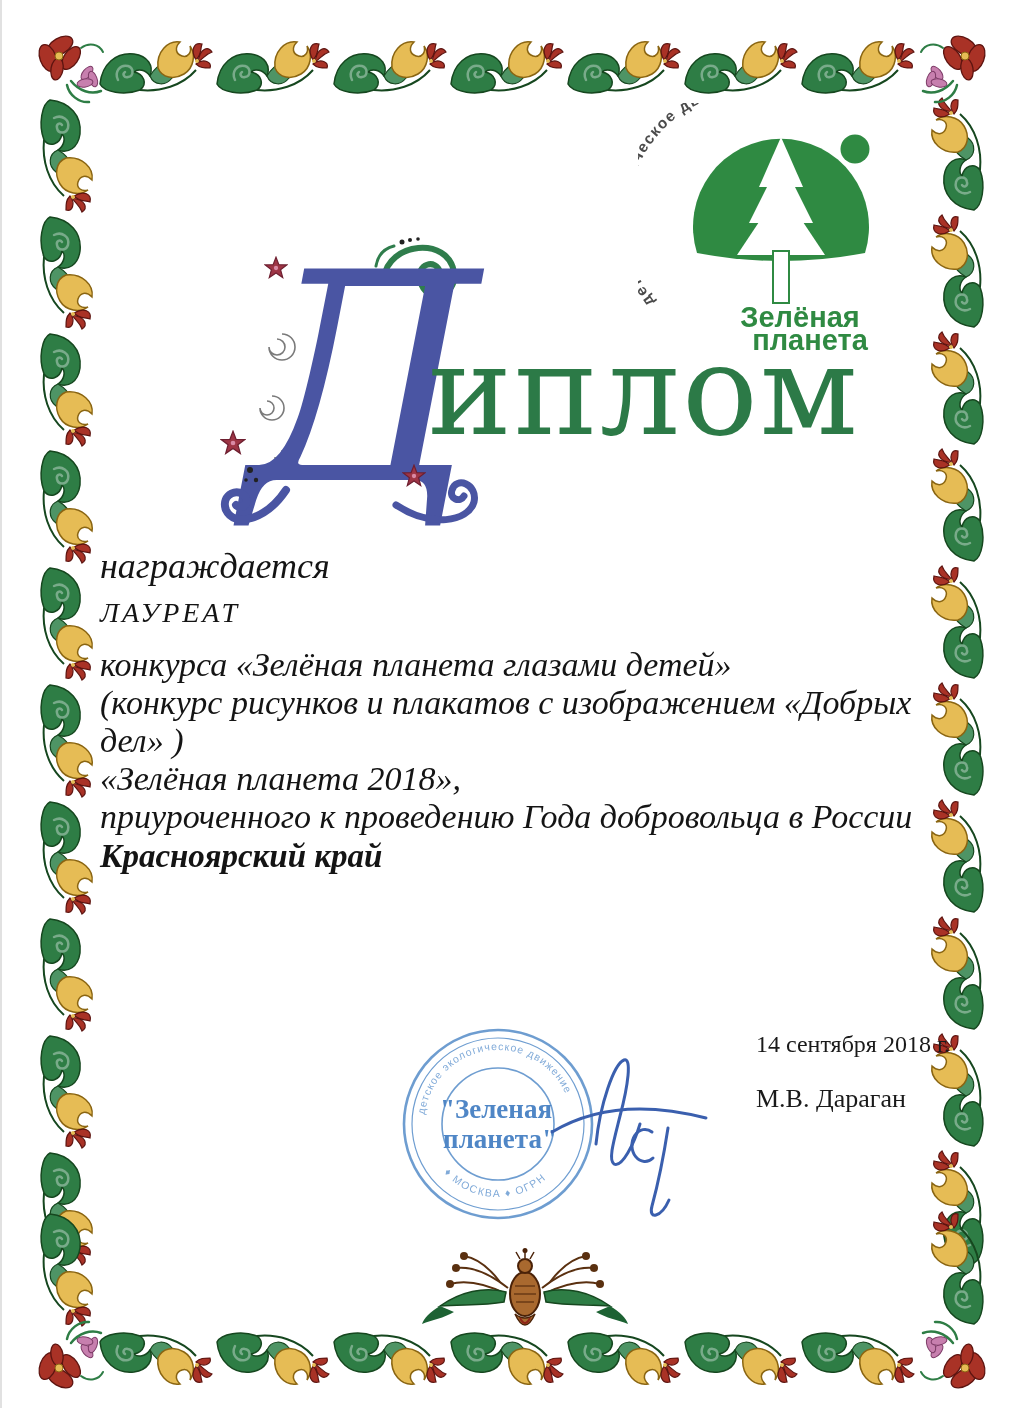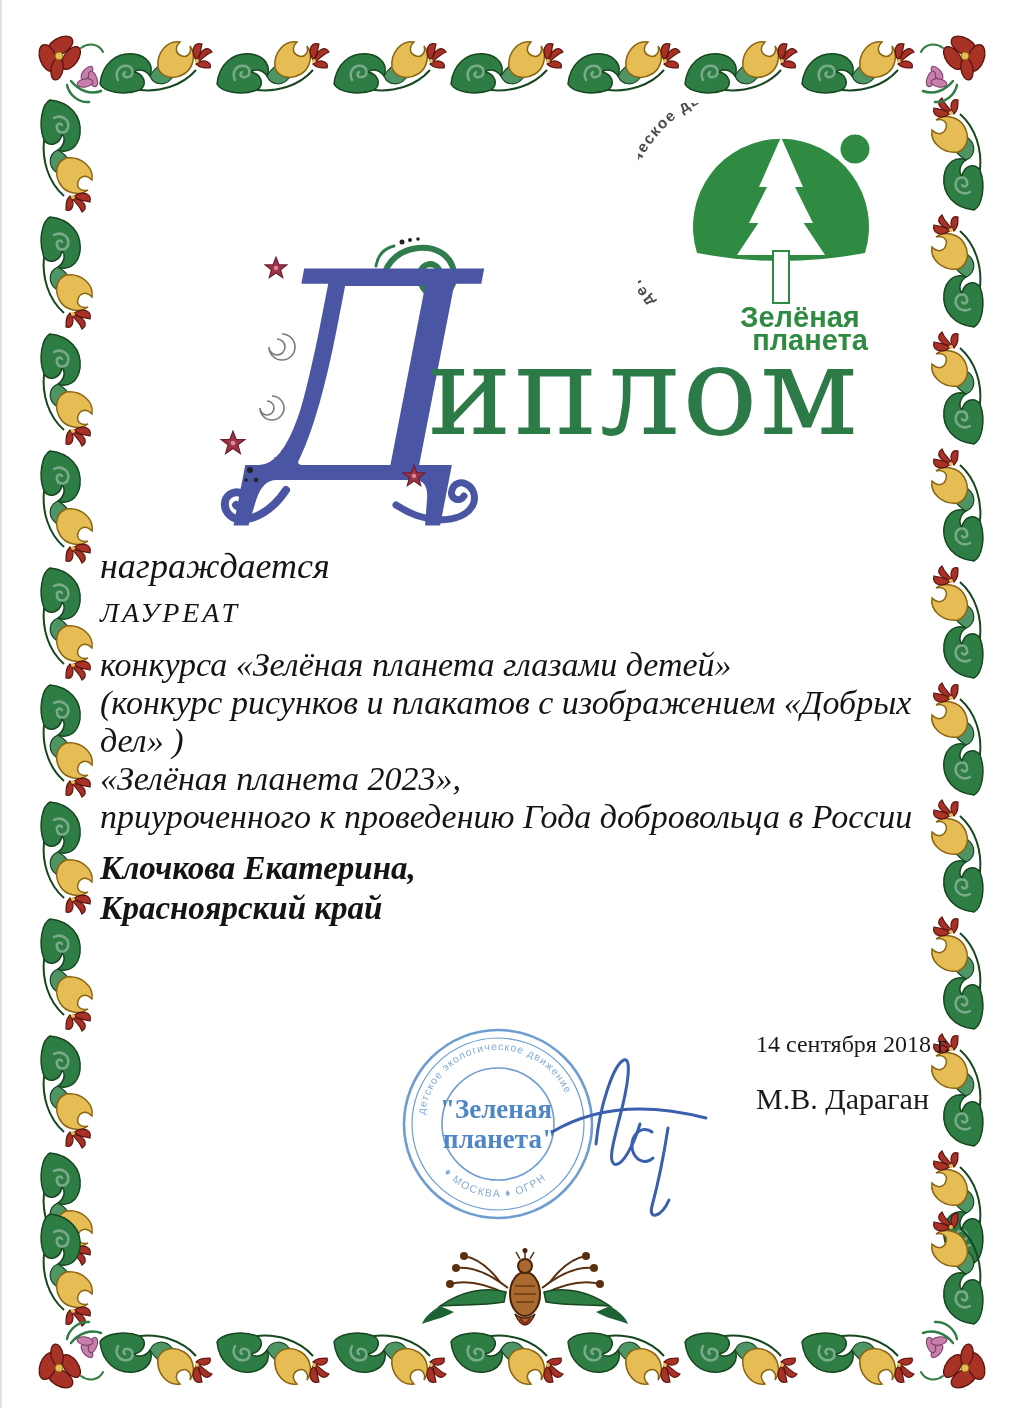--- a/index.html
+++ b/index.html
@@ -37,21 +37,21 @@
   .line.recipient{font-size:33px;line-height:40px;font-weight:bold;margin-top:12px;}
   .line.region{font-size:33px;line-height:40px;font-weight:bold;}
 
   
   .jury-block{
     position:absolute;left:133px;top:1090px;width:300px;
     font-size:23px;line-height:29px;color:#222;font-style:normal;
   }
   .date-block{position:absolute;left:756px;top:1030px;width:240px;color:#1a1a1a;}
   .issue-date{font-size:24px;line-height:28px;}
-  .signer-name{font-size:30px;line-height:30px;margin-top:26px;}
+  .signer-name{font-size:26px;line-height:30px;margin-top:26px;}
   .stamp-svg{position:absolute;left:400px;top:1024px;width:334px;height:214px;}
 </style>
 </head>
 <body>
 
 <div class="page">
 
   <svg class="border-svg" width="1024" height="1408" viewBox="0 0 1024 1408" aria-hidden="true">
     <defs>
       <symbol id="motif" viewBox="0 0 118 62">
@@ -228,23 +228,22 @@
       <circle cx="30" cy="252" r="1.8" fill="#222"></circle>
     </svg>
     <span class="title-rest">иплом</span>
   </div>
 
   <div class="body-text">
     <div class="line awarded">награждается</div>
     <div class="line laureate">ЛАУРЕАТ</div>
     <div class="line contest">конкурса «Зелёная планета глазами детей»</div>
     <div class="line">(конкурс рисунков и плакатов с изображением  «Добрых дел» )</div>
-    <div class="line">«Зелёная планета 2023»,</div>
+    <div class="line">«Зелёная планета 2018»,</div>
     <div class="line">приуроченного к проведению Года добровольца в России</div>
-    <div class="line recipient">Клочкова Екатерина,</div>
     <div class="line region">Красноярский край</div>
   </div>
 
 
   <svg class="stamp-svg" viewBox="0 0 334 214">
     <g stroke="#5f93cc" fill="none" opacity="0.9">
       <circle cx="98" cy="100" r="94" stroke-width="2.6"></circle>
       <circle cx="98" cy="100" r="86" stroke-width="1.2"></circle>
       <circle cx="98" cy="100" r="56" stroke-width="1.6"></circle>
     </g>

